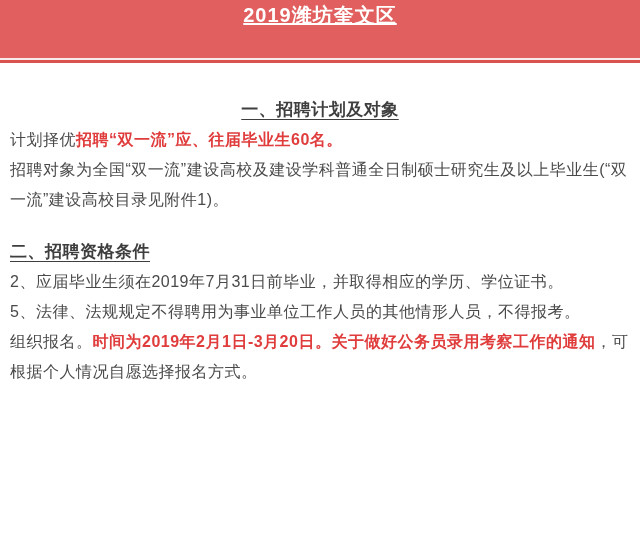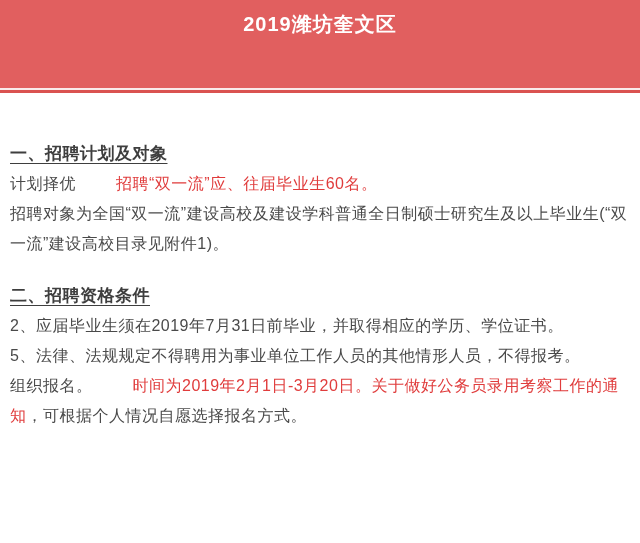--- a/index.html
+++ b/index.html
@@ -14,22 +14,22 @@
   *{box-sizing:border-box;}
   html,body{margin:0;padding:0;}
   body{
     width:640px;height:543px;overflow:hidden;background:#ffffff;
     font-family:"Liberation Sans","DejaVu Sans",sans-serif;
   }
   .banner{
     background:var(--banner-bg);
     color:var(--banner-text);
     text-align:center;
-    padding-top:9px;
-    height:88px;
+    height:58px;
+    text-decoration:underline;
   }
   .banner-title{
     font-size:20px;
     font-weight:bold;
     line-height:30px;
     letter-spacing:1px;
   }
   .banner-gap{height:2px;background:var(--banner-gap);}
   .banner-accent{height:3px;background:var(--banner-accent);}
   .content{
@@ -40,30 +40,29 @@
   h2{
     font-size:17px;
     font-weight:bold;
     color:var(--heading-text);
     text-decoration:underline;
     text-underline-offset:4px;
     line-height:30px;
     margin:22px 0 0 0;
     letter-spacing:0.5px;
   }
-  section:first-of-type h2{margin-top:46px;}
+  section:first-of-type h2{margin-top:32px;text-align:center;}
   p{
     margin:0;
     line-height:30px;
     letter-spacing:0.5px;
   }
   .hl{
     color:var(--highlight-red);
-    font-weight:normal;
-    margin-left:40px;
+    font-weight:bold;
   }
 </style>
 </head>
 <body>
 
 <div class="page">
   <header class="banner">
     <div class="banner-title">2019潍坊奎文区</div>
   </header>
   <div class="banner-gap"></div>

